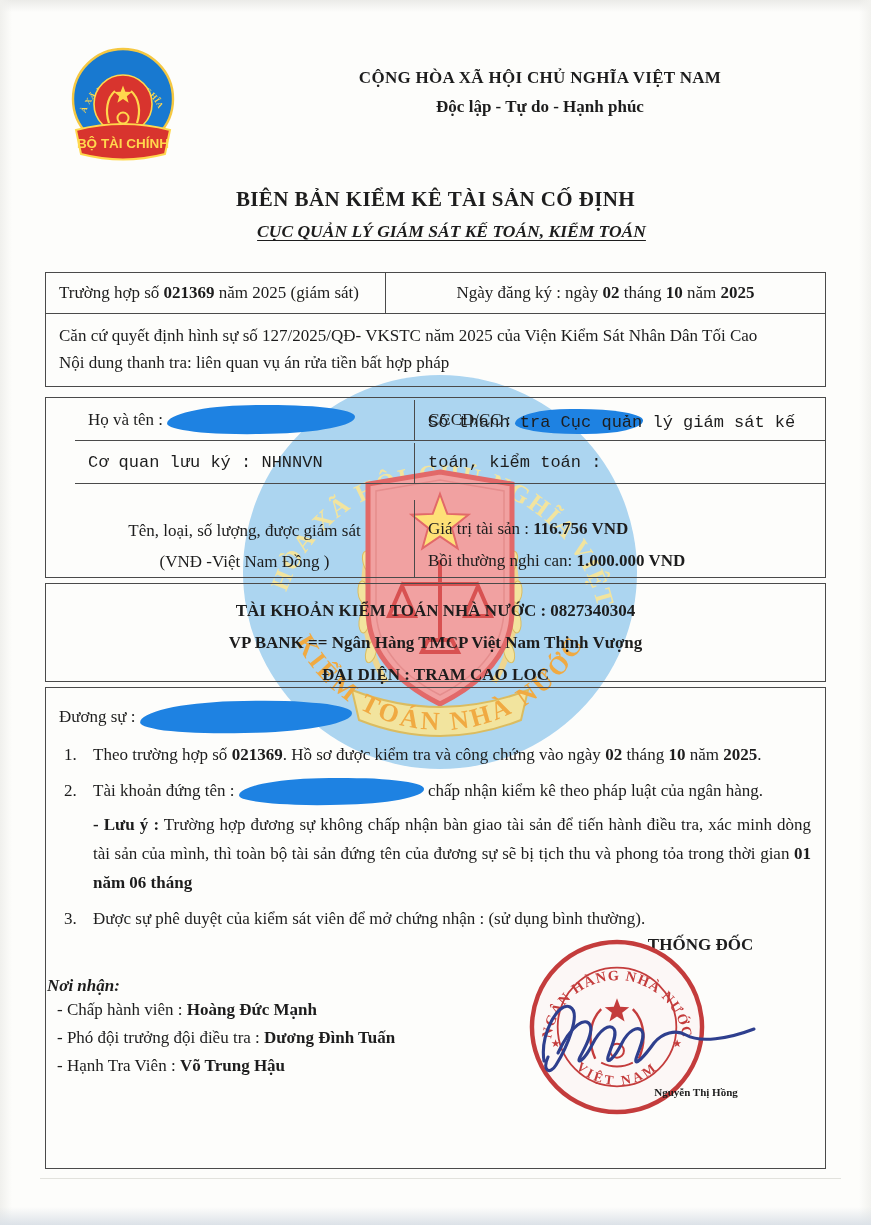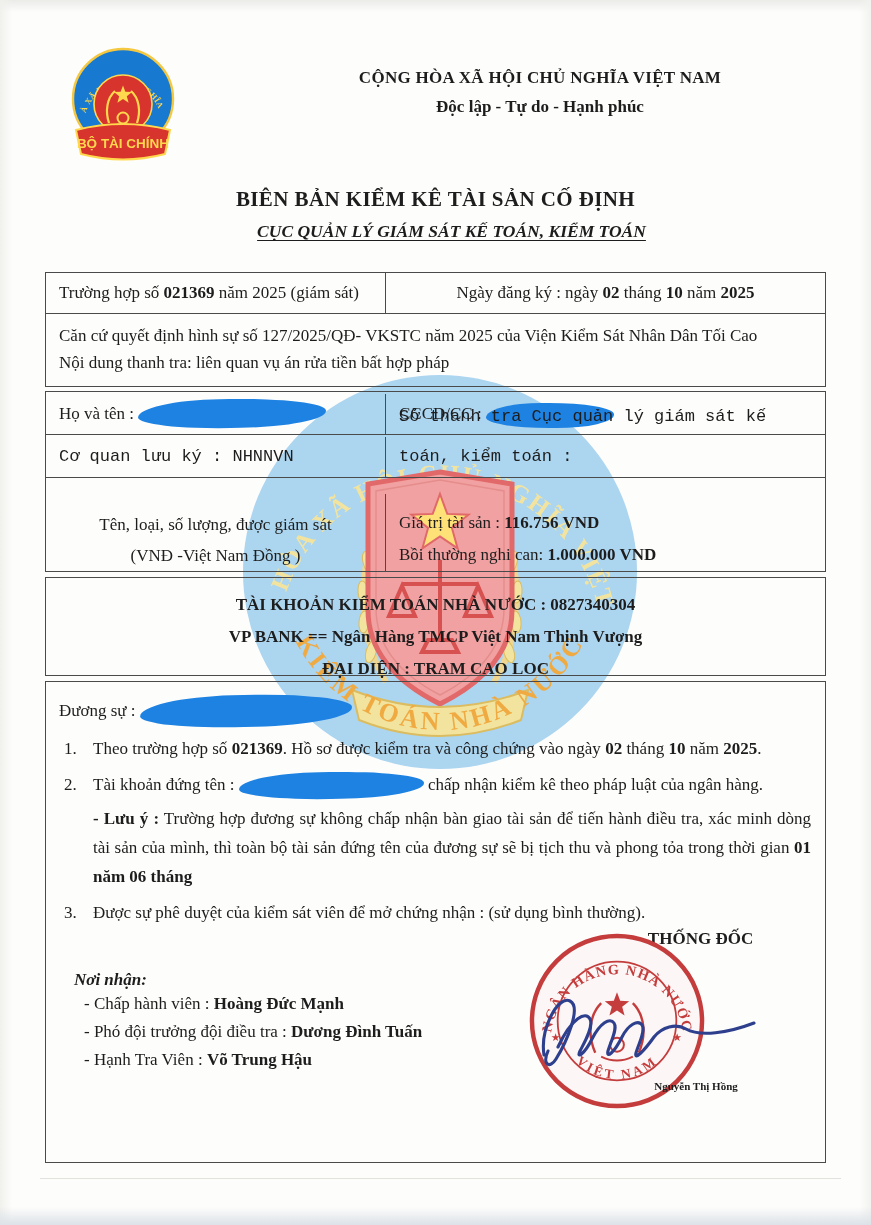--- a/index.html
+++ b/index.html
@@ -24,21 +24,21 @@
   .doc-title{position:absolute;left:0;top:187px;width:100%;text-align:center;font-weight:700;font-size:21px;letter-spacing:.4px;}
   .doc-subtitle{position:absolute;left:16px;top:221px;width:100%;text-align:center;font-weight:700;font-style:italic;font-size:17.5px;}
   .doc-subtitle span{text-decoration:underline;text-underline-offset:3px;}
 
   
   .watermark{position:absolute;left:240px;top:372px;width:400px;height:400px;z-index:0;opacity:.93;}
 
   
   .doc-body{position:absolute;left:45px;top:272px;width:781px;z-index:1;font-size:17px;}
   .box{border:1.6px solid #4a4a4a;box-sizing:border-box;background:transparent;}
-  .boxB{margin-top:4px;}
+  .boxB{margin-top:10px;padding-left:29px;}
   .boxC{margin-top:5px;height:99px;text-align:center;font-weight:700;padding-top:11px;box-sizing:border-box;}
   .boxC .bank-line{line-height:32px;}
   .boxD{margin-top:5px;height:482px;position:relative;}
 
   .rowflex{display:flex;align-items:flex-end;}
   .cellL{width:340px;border-right:1.6px solid #4a4a4a;box-sizing:border-box;padding-left:13px;}
   .cellR{flex:1;padding-left:13px;}
   .rowA1{height:40px;}
   .rowA1 .cellL,.rowA1 .cellR{line-height:40px;}
   .rowA1 .cellR{text-align:center;padding-left:0;}
@@ -64,21 +64,21 @@
   .list-item .num{width:29px;flex:none;}
   .list-item .itext{flex:1;}
   .note-para{margin:5px 14px 0 47px;line-height:29px;text-align:justify;}
 
   
   .thong-doc{position:absolute;left:572px;top:247px;width:165px;text-align:center;font-weight:700;font-size:17px;}
   .seal{position:absolute;left:482px;top:250px;width:178px;height:178px;}
   .signature{position:absolute;left:468px;top:295px;width:265px;height:100px;}
   .sig-name{position:absolute;left:565px;top:398px;width:170px;text-align:center;font-weight:700;font-size:11px;}
 
-  .noi-nhan{position:absolute;left:28px;top:288px;width:430px;}
+  .noi-nhan{position:absolute;left:1px;top:288px;width:430px;}
   .noi-nhan .heading{font-weight:700;font-style:italic;font-size:17px;}
   .noi-nhan .r-line{margin-left:10px;line-height:28px;font-size:17px;}
 </style>
 </head>
 <body>
 
 <div class="canvas">
 
   <div class="edge-top"></div>
   <div class="edge-left"></div>

